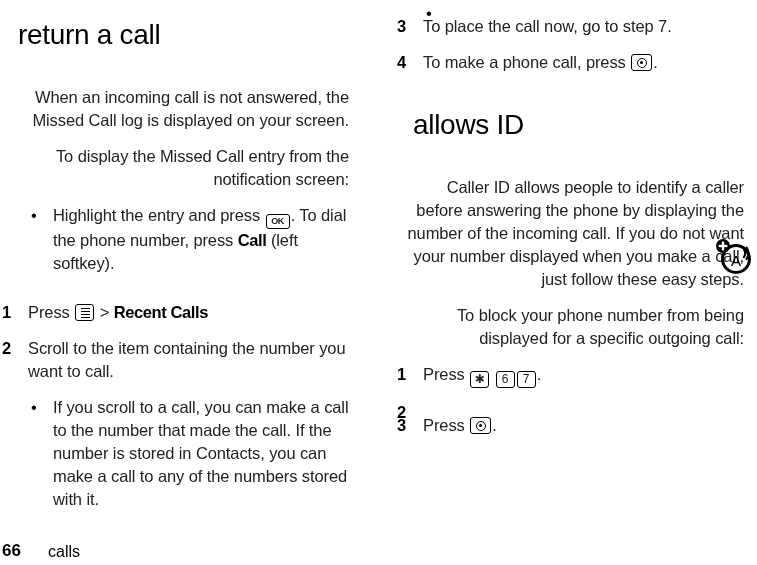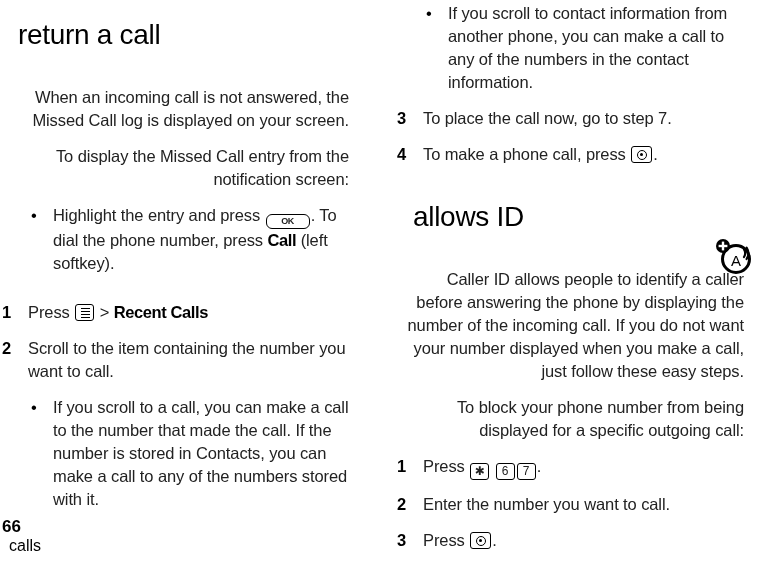--- a/index.html
+++ b/index.html
@@ -104,26 +104,25 @@
     vertical-align: -3px;
     border: 1.7px solid #000;
     border-radius: 3px;
     background: #fff;
     box-sizing: border-box;
     text-align: center;
     position: relative;
     margin: 0 1px;
   }
   .keyglyph.k-ok {
-    width: 44px; height: 15px;
+    width: 24px; height: 15px;
     font-size: 9px;
     line-height: 12px;
     font-weight: bold;
     letter-spacing: -0.3px;
-    border-radius: 6px;
   }
   .keyglyph.k-char {
     width: 19px; height: 17px;
     font-size: 12px;
     line-height: 14px;
     font-weight: 400;
   }
   .keyglyph.k-menu {
     width: 19px; height: 17px;
   }
@@ -173,24 +172,23 @@
     left: 714px;
     top: 236px;
     width: 42px;
     height: 42px;
   }
 
   
   .footer {
     position: absolute;
     left: 2px;
-    bottom: 10px;
+    bottom: 4px;
     display: flex;
-    align-items: center;
-    flex-direction: column;
+    align-items: flex-end;
   }
   .footer .page-num {
     font-size: 17px;
     font-weight: bold;
     color: #000;
     width: 46px;
   }
   .footer .chapter-name {
     font-size: 16px;
     color: #000;
@@ -259,21 +257,20 @@
     </div>
 
   </div>
 
   <div class="col col-right">
 
     <div style="height:2px"></div>
 
     <div class="bullet-item">
       <span class="bullet-dot">•</span>
-      <span>If you scroll to contact information from another phone, you can make a call to any of the numbers in the contact information.</span>
     </div>
 
     <div class="gap-md"></div>
 
     <div class="num-item">
       <span class="num-marker">3</span>
       <span>To place the call now, go to step 7.</span>
     </div>
 
     <div class="gap-md"></div>
@@ -304,21 +301,20 @@
       <span class="num-marker">1</span>
       <span>Press</span>
       <span class="keyglyph k-char">✱</span>
       <span class="keyglyph k-char">6</span><span class="keyglyph k-char">7</span><span>.</span>
     </div>
 
     <div class="gap-md"></div>
 
     <div class="num-item">
       <span class="num-marker">2</span>
-      <span>Enter the number you want to call.</span>
     </div>
 
     <div class="gap-md"></div>
 
     <div class="num-item">
       <span class="num-marker">3</span>
       <span>Press</span>
       <span class="keyglyph k-send">
         <span class="send-dot"></span>
       </span><span>.</span>

